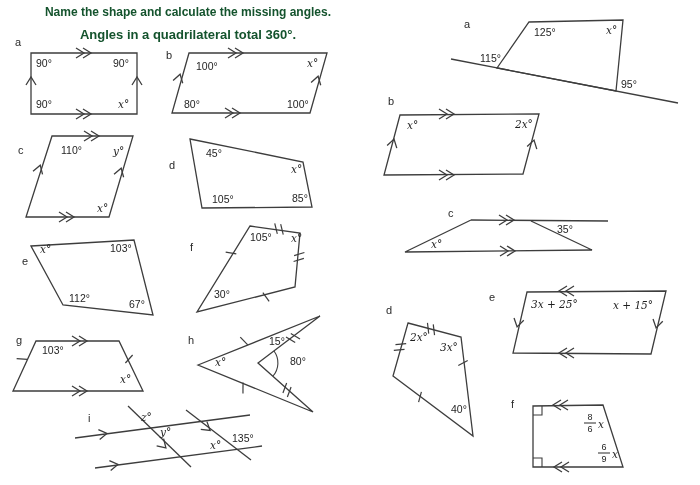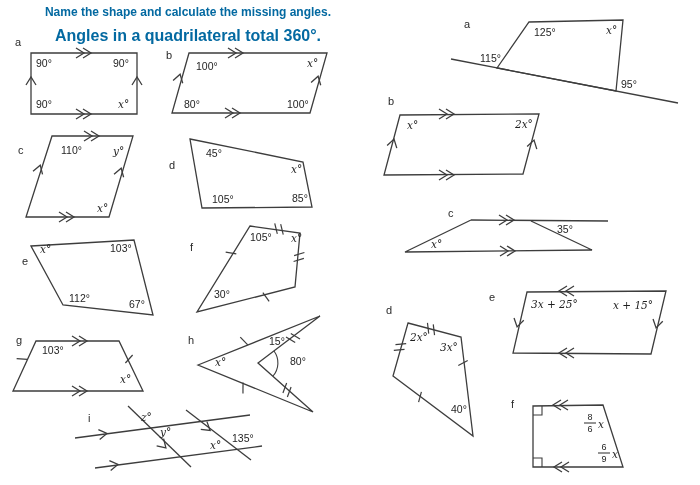--- a/index.html
+++ b/index.html
@@ -1,21 +1,21 @@
 <!DOCTYPE html>
 <html><head>
 <meta charset="utf-8">
 <style>
   html,body{margin:0;padding:0;background:#fff;}
   #page{position:relative;width:700px;height:485px;background:#fff;overflow:hidden;
         font-family:"Liberation Sans",sans-serif;}
-  .title,.subtitle{position:absolute;left:0;width:376px;text-align:center;color:#0369a1;
+  .title,.subtitle{position:absolute;left:0;width:376px;text-align:center;color:#14532d;
         font-family:"Liberation Sans",sans-serif;font-weight:600;}
   .title{top:5px;font-size:12px;}
-  .subtitle{top:27px;font-size:16px;}
+  .subtitle{top:27px;font-size:13px;}
   svg{position:absolute;left:0;top:0;}
   .outline{fill:none;stroke:#3d3d3d;stroke-width:1.3;stroke-linejoin:miter;}
   .thin{fill:none;stroke:#3d3d3d;stroke-width:1.1;}
   text{fill:#1f1f1f;}
   .num{font:10.5px "Liberation Sans",sans-serif;}
   .var{font:italic 10.5px "DejaVu Serif",serif;}
   .frac{font:9px "Liberation Sans",sans-serif;text-anchor:middle;}
   .letter{font:11px "Liberation Sans",sans-serif;fill:#2a2a2a;}
 </style>
 </head>

